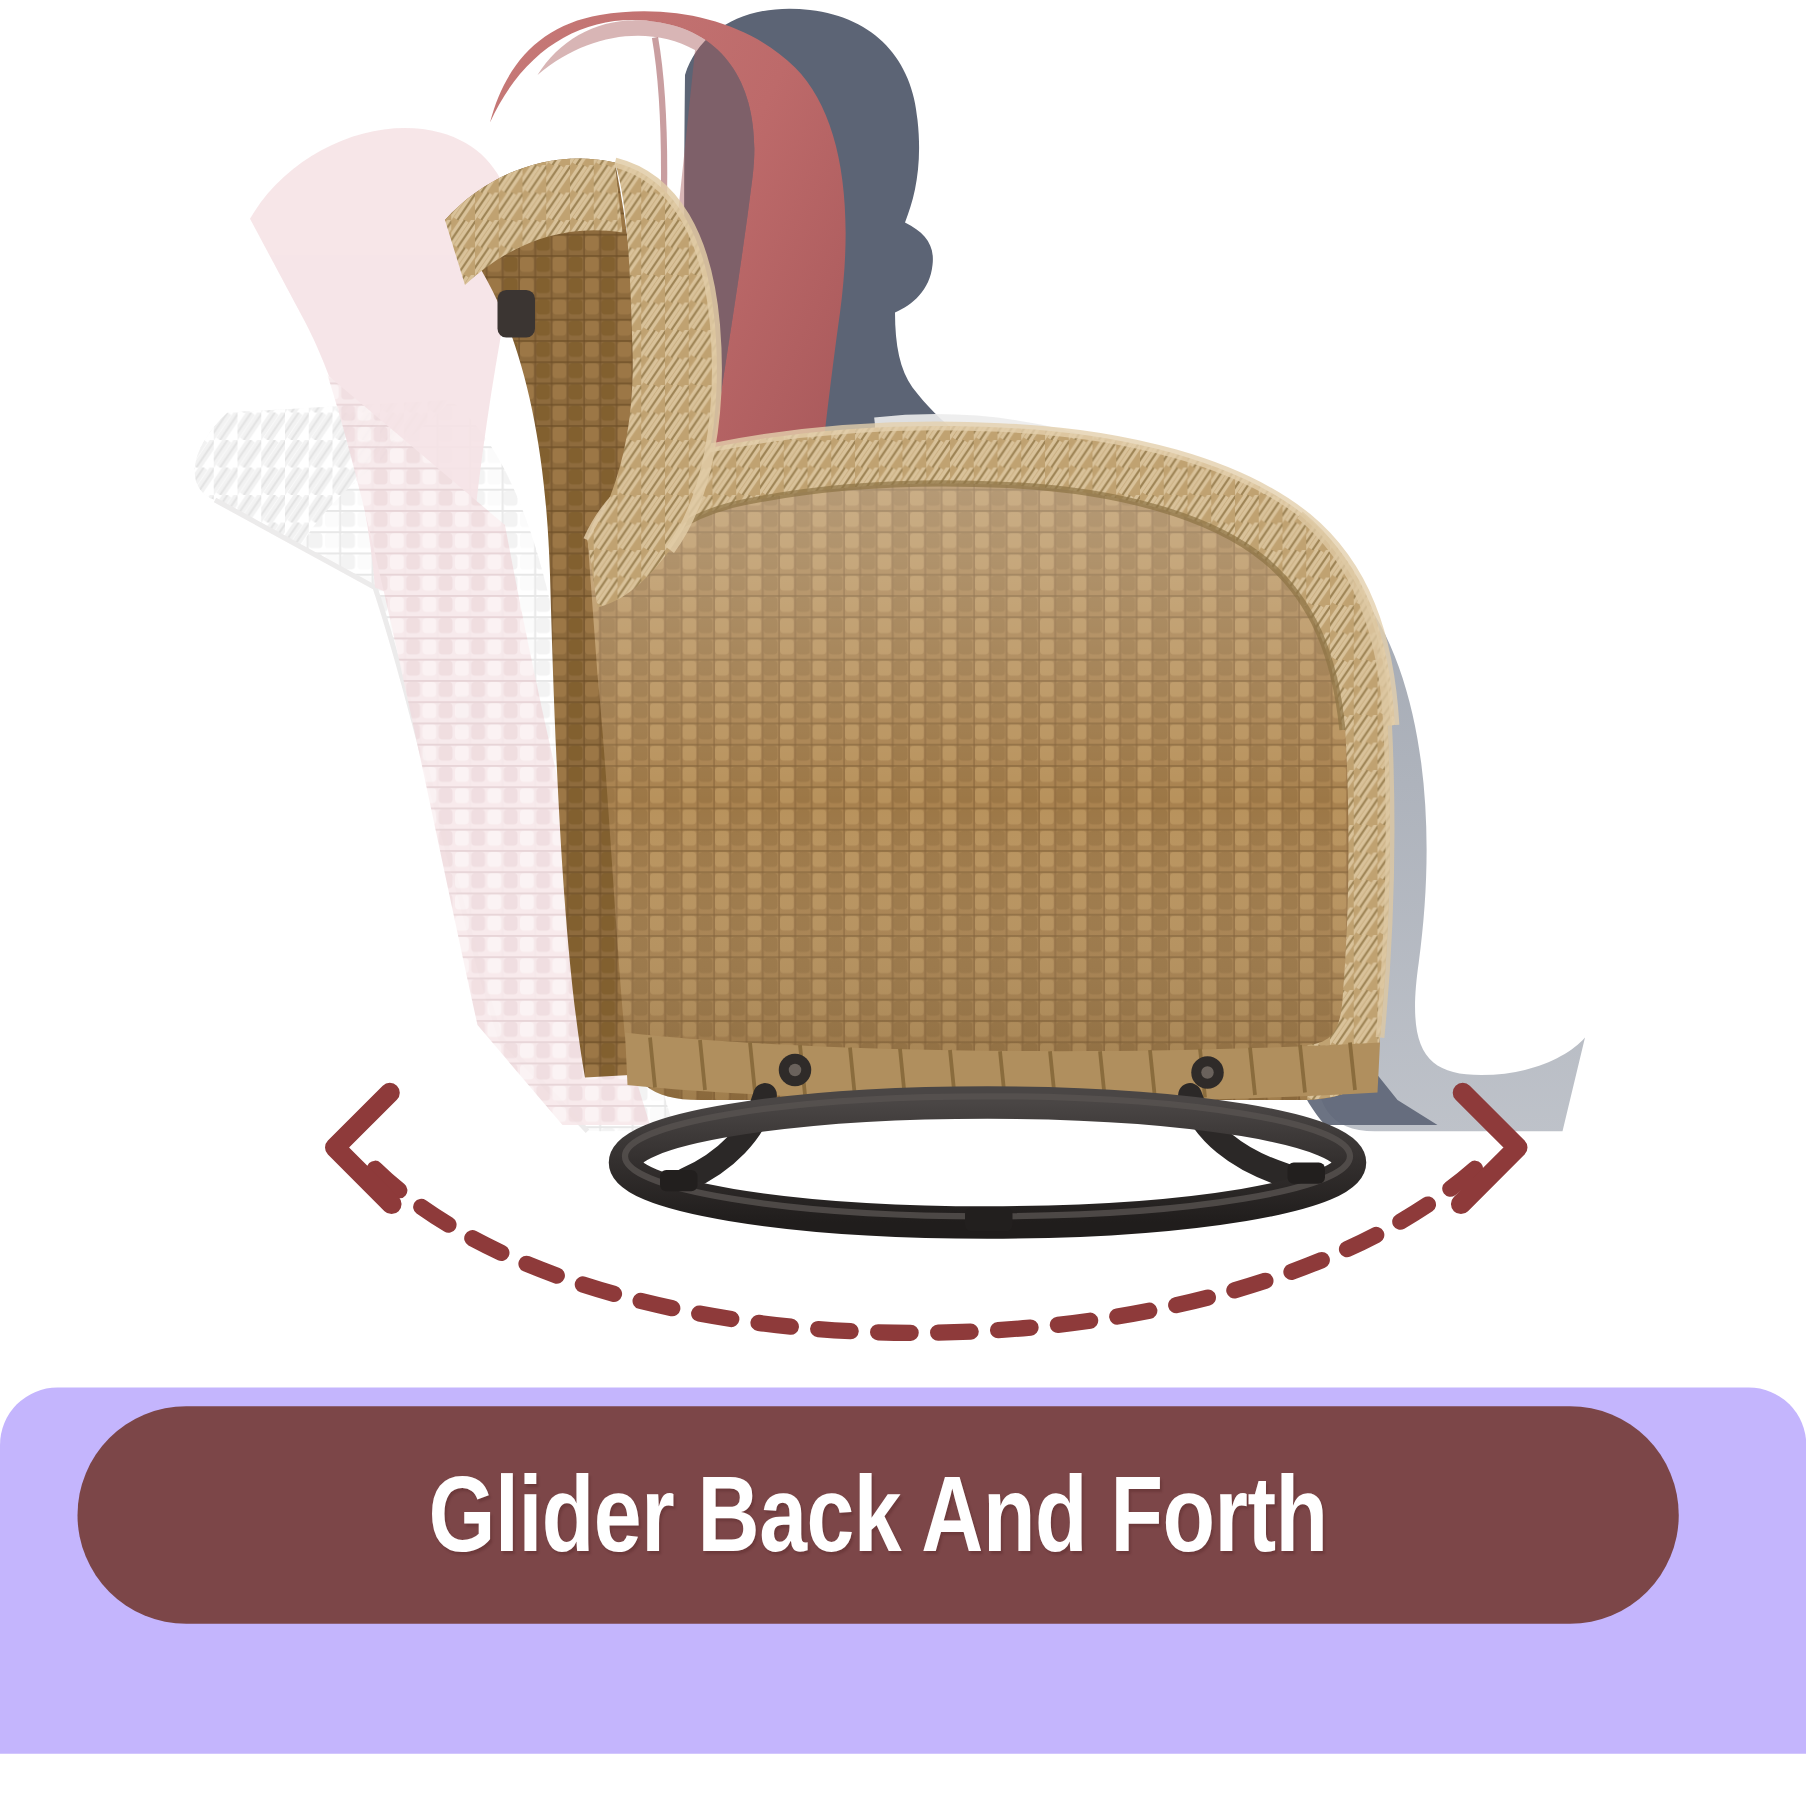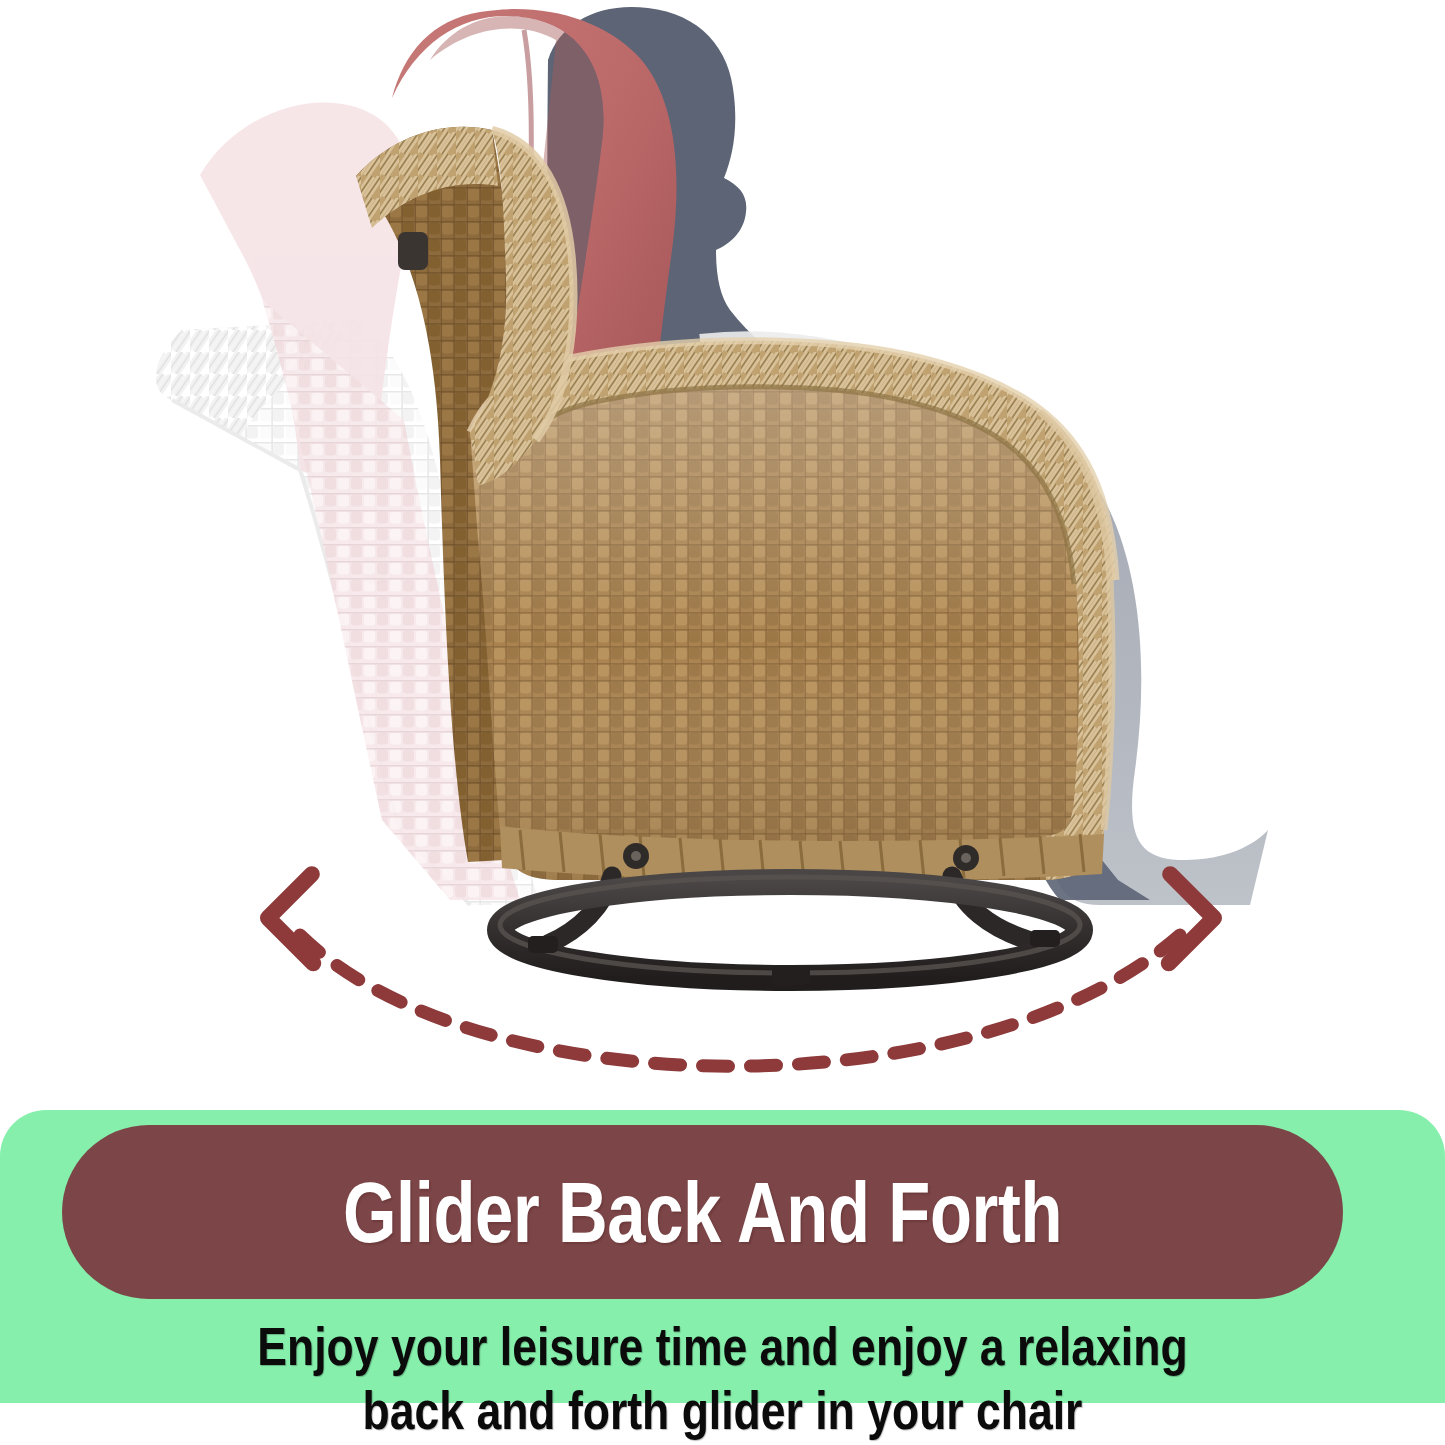--- a/index.html
+++ b/index.html
@@ -9,21 +9,21 @@
   
   #hero{position:absolute;left:0;top:0;width:1445px;height:1110px;background:#ffffff;overflow:hidden;}
   #heroSvg{position:absolute;left:0;top:0;width:1445px;height:1110px;}
 
   
   #motionSvg{position:absolute;left:0;top:860px;width:1445px;height:260px;}
 
   
   #caption{
     position:absolute;left:0;top:1110px;width:1445px;height:293px;
-    background:#86efac;border-radius:46px 46px 0 0;
+    background:#c4b5fd;border-radius:46px 46px 0 0;
     display:flex;flex-direction:column;align-items:center;
   }
   #headlinePill{
     position:absolute;left:62px;top:15px;width:1281px;height:174px;
     background:#7c4648;border-radius:90px;
     display:flex;align-items:center;justify-content:center;
   }
   #headline{
     color:#ffffff;font-size:86px;line-height:86px;font-weight:bold;
     letter-spacing:-0.5px;white-space:nowrap;
@@ -272,19 +272,15 @@
   <svg id="motionSvg" viewBox="0 0 1445 260">
     <path d="M300,75 C480,250 980,250 1180,75" fill="none" stroke="#8e3a3a" stroke-width="13" stroke-linecap="round" stroke-dasharray="26 22"></path>
     <path d="M330,58 L268,58 L268,122" fill="none" stroke="#8e3a3a" stroke-width="16" stroke-linecap="round" stroke-linejoin="round" transform="rotate(-45 268 58)"></path>
     <path d="M1152,58 L1214,58 L1214,122" fill="none" stroke="#8e3a3a" stroke-width="16" stroke-linecap="round" stroke-linejoin="round" transform="rotate(45 1214 58)"></path>
   </svg>
 
   <div id="caption">
     <div id="headlinePill">
       <span id="headline">Glider Back And Forth</span>
     </div>
-    <div id="subwrap">
-      <div class="subline">Enjoy your leisure time and enjoy a relaxing</div>
-      <div class="subline">back and forth glider in your chair</div>
-    </div>
   </div>
 
 </div>
 
 </body></html>

